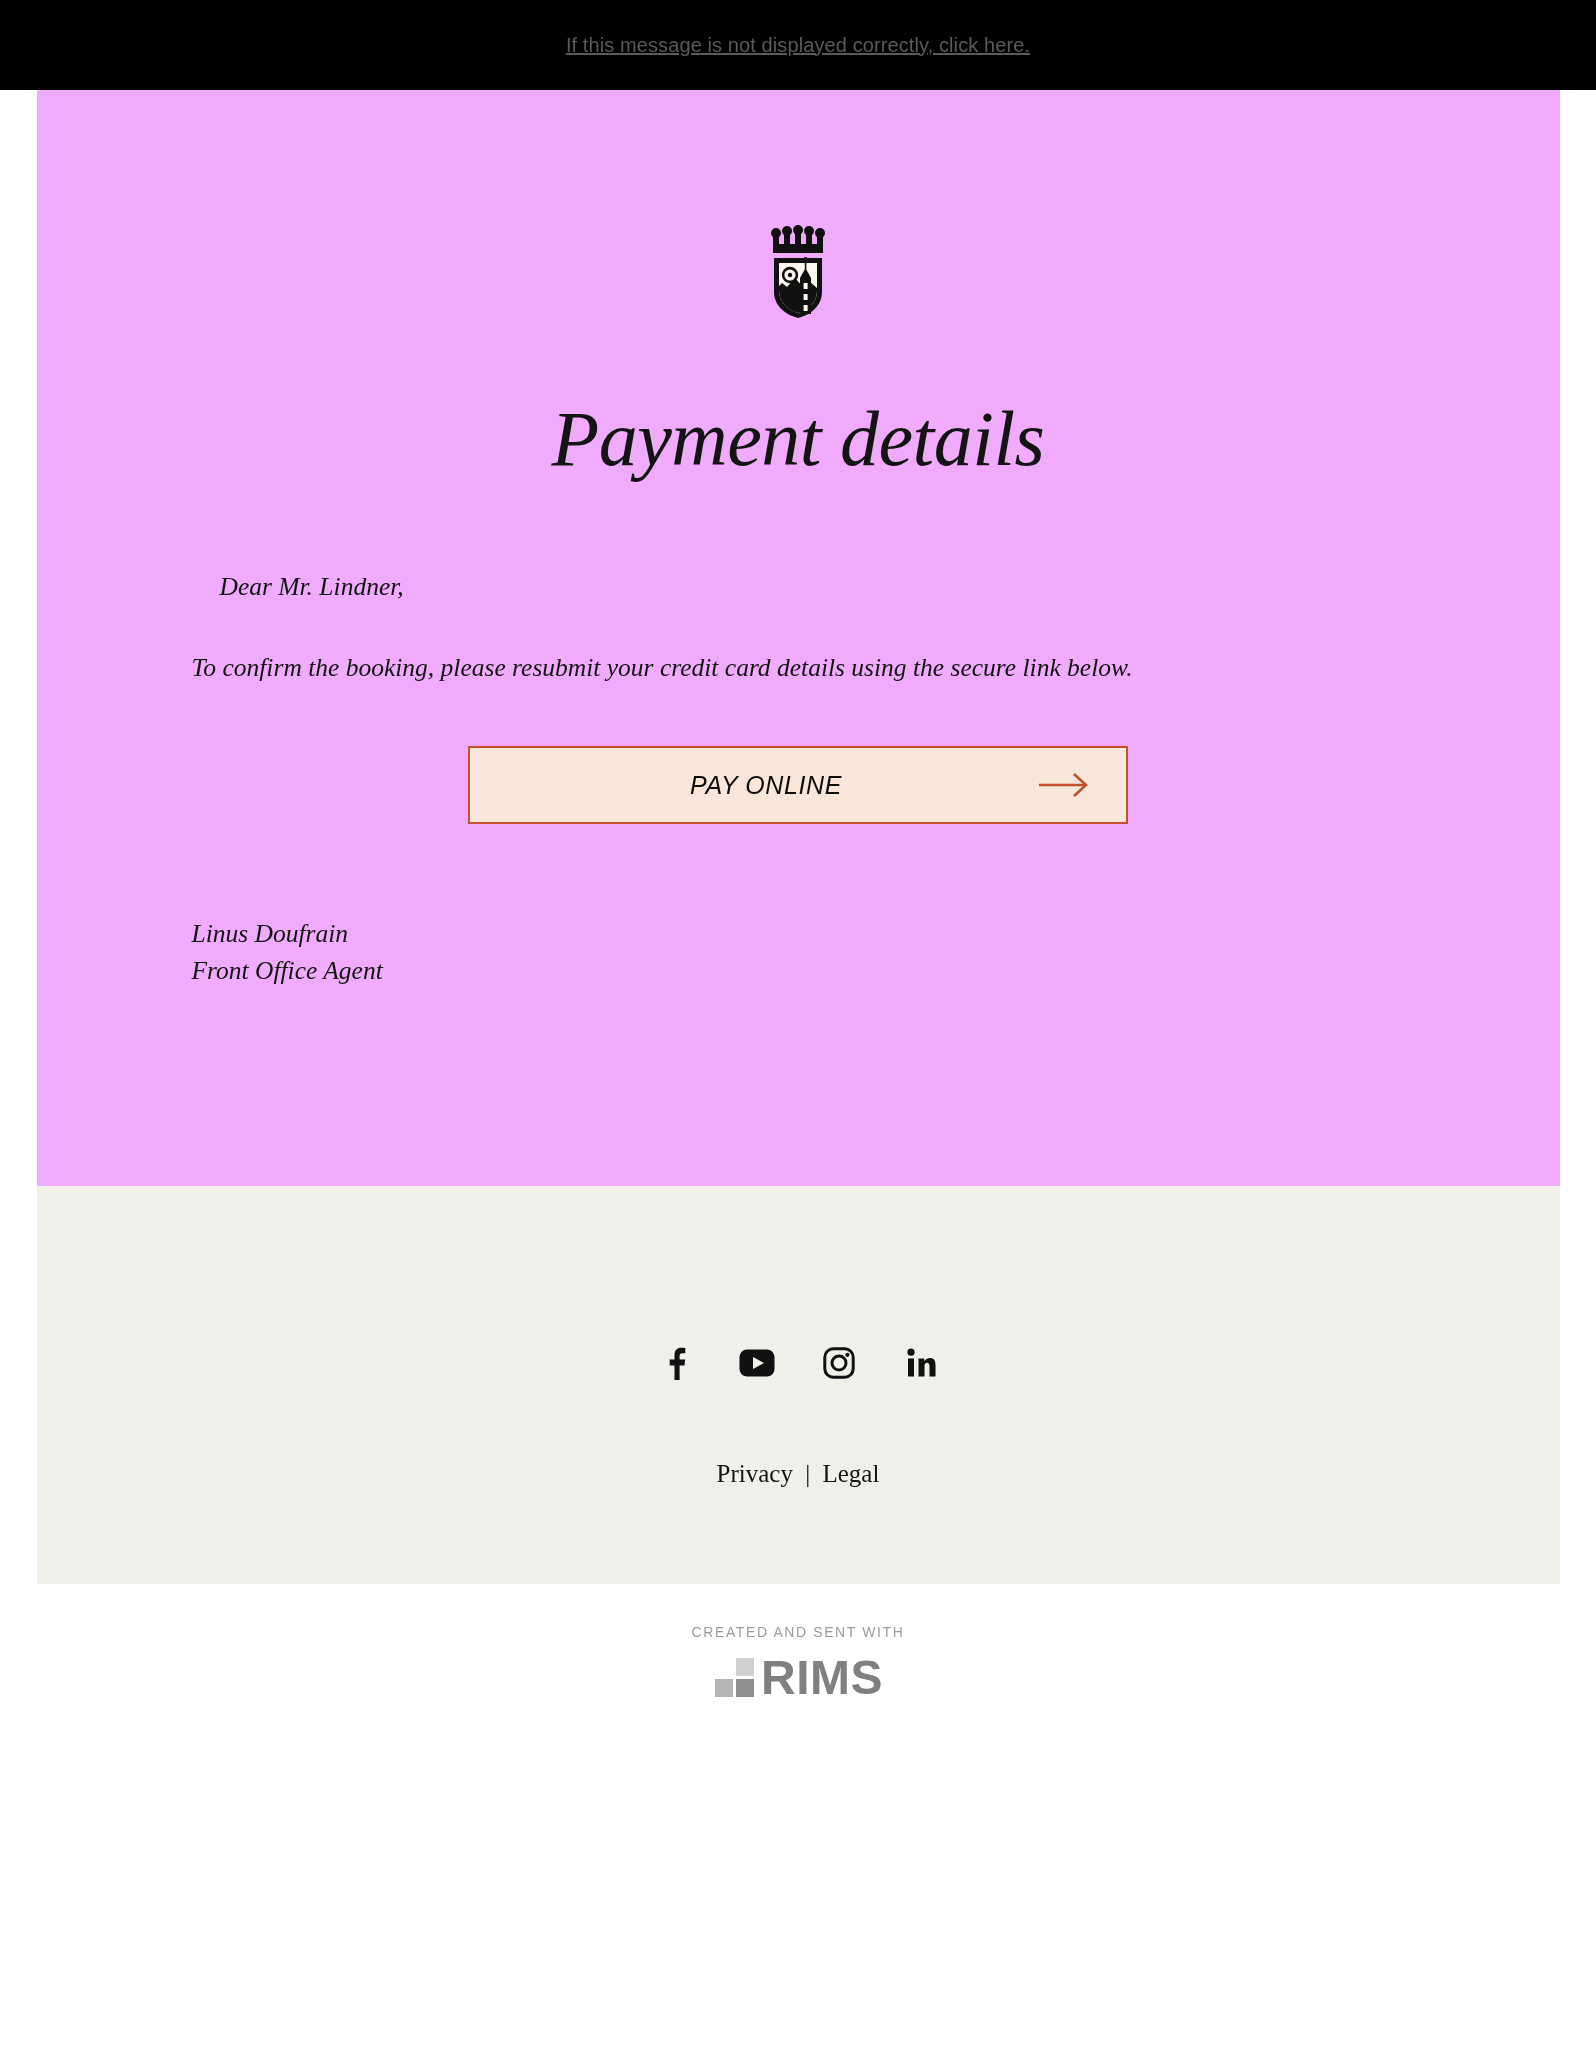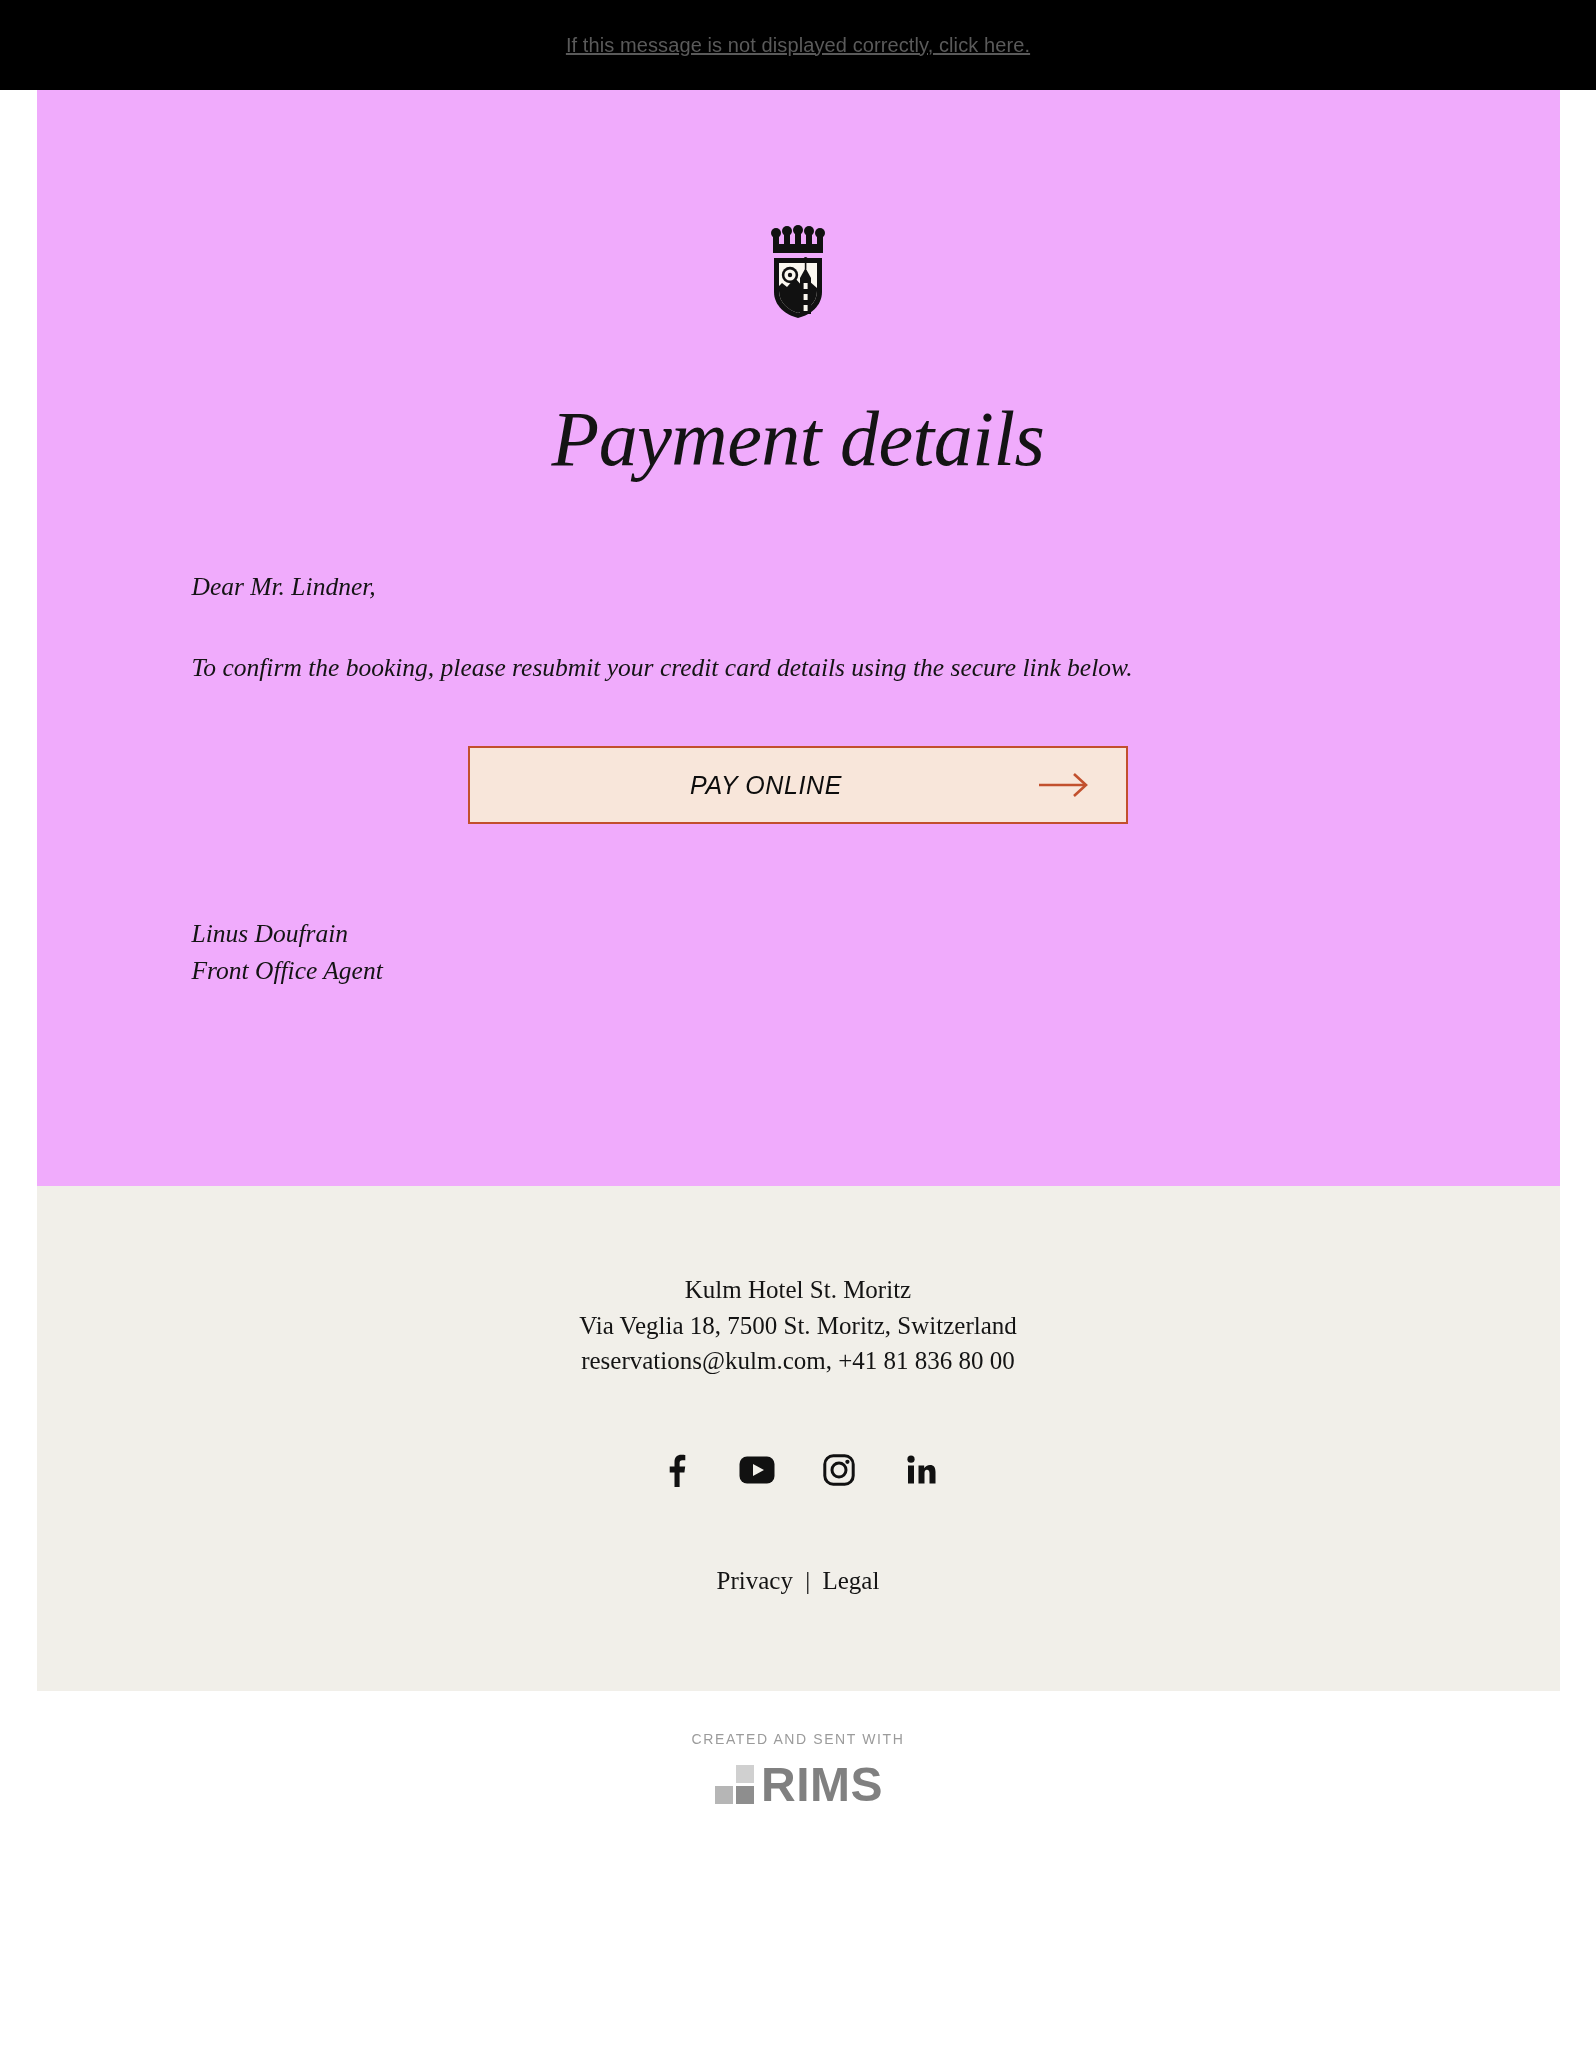--- a/index.html
+++ b/index.html
@@ -62,21 +62,21 @@
 
   .body-copy {
     padding-top: 84px;
   }
   .body-copy p {
     font-size: 25.5px;
     line-height: 1.62;
     margin: 0 0 44px 0;
     color: #141414;
   }
-  .body-copy p.tight { margin-bottom: 40px; }
+  .body-copy p.tight { margin-bottom: 40px; margin-left: 28px; }
 
   
   .cta-row {
     display: flex;
     justify-content: center;
     padding-top: 14px;
   }
   .cta-button {
     width: 660px;
     height: 78px;
@@ -267,25 +267,20 @@
     <div class="signature">
       <div>Linus Doufrain</div>
       <div>Front Office Agent</div>
     </div>
 
   </div>
 </div>
 
 <div class="footer-panel">
 
-  <div class="footer-address">
-    <div>Kulm Hotel St. Moritz</div>
-    <div>Via Veglia 18, 7500 St. Moritz, Switzerland</div>
-    <div>reservations@kulm.com, +41 81 836 80 00</div>
-  </div>
 
   <div class="socials">
 
     <a class="social-icon" href="#">
       <span>
         <svg width="26" height="34" viewBox="0 0 26 34" xmlns="http://www.w3.org/2000/svg">
           <path d="M17.6 34 V19.4 H22.4 L23.2 13.6 H17.6 V10.0
                    C17.6 8.3 18.1 7.2 20.5 7.2 H23.3 V2.0
                    C22.8 1.9 21.2 1.8 19.3 1.8
                    C15.3 1.8 12.5 4.3 12.5 8.8 V13.6 H7.7 V19.4 H12.5 V34 Z" fill="#111111"></path>

